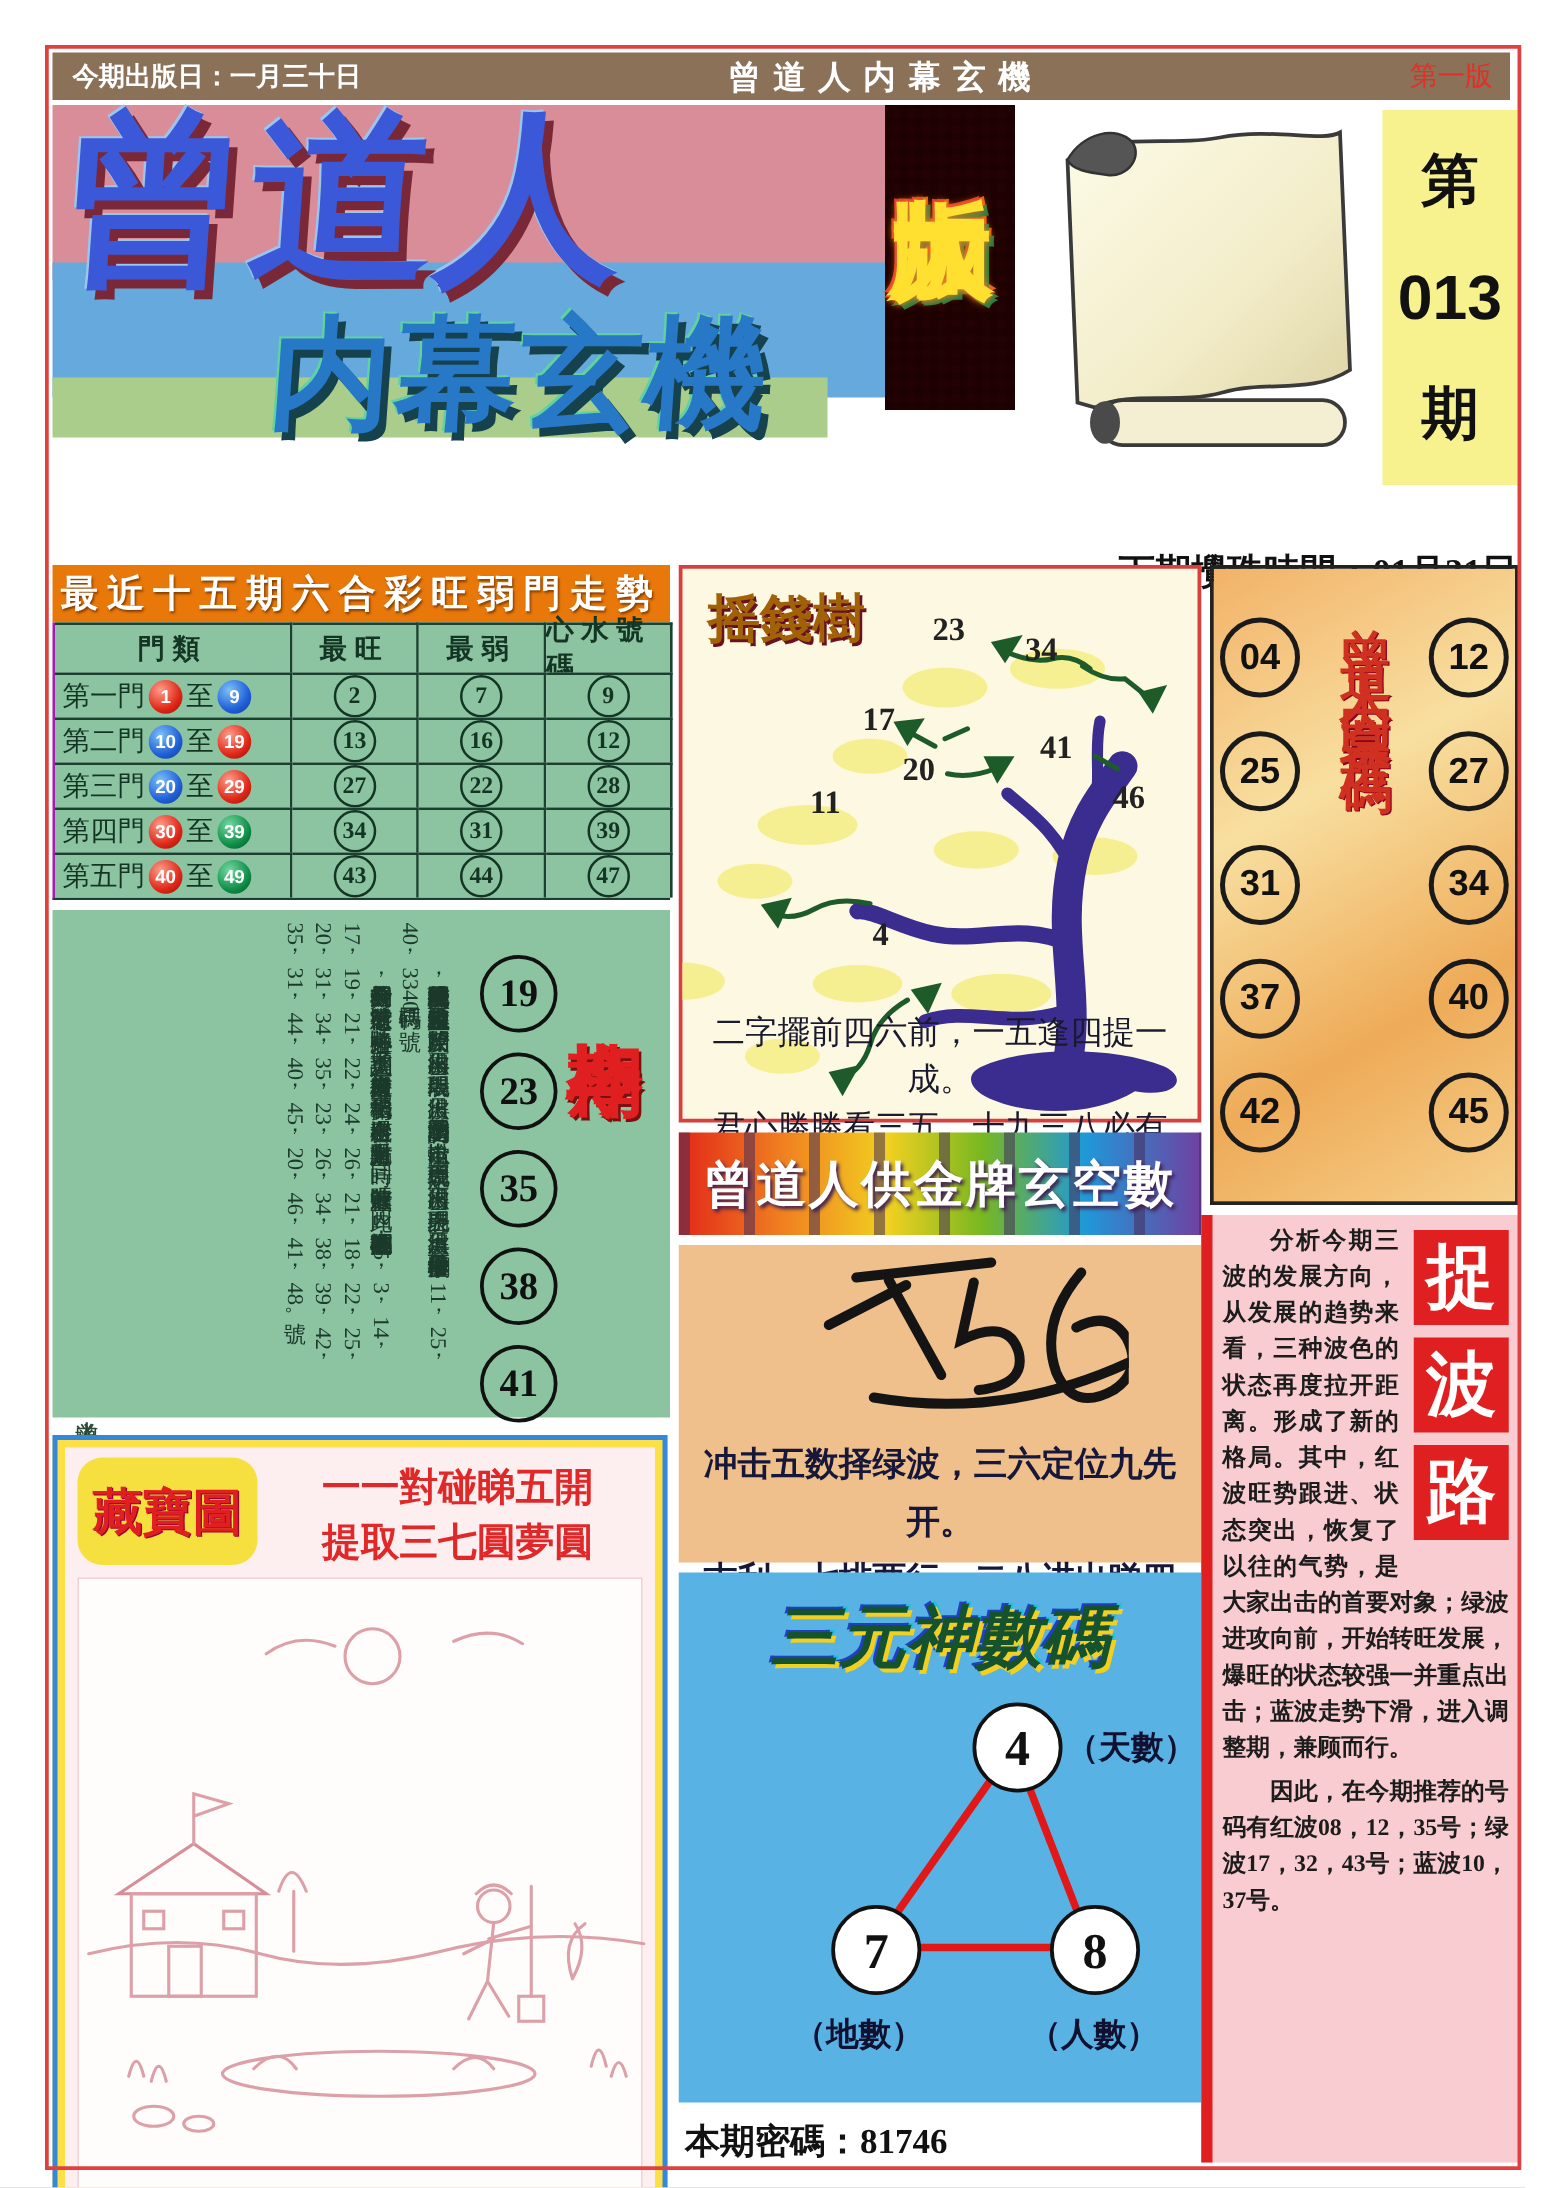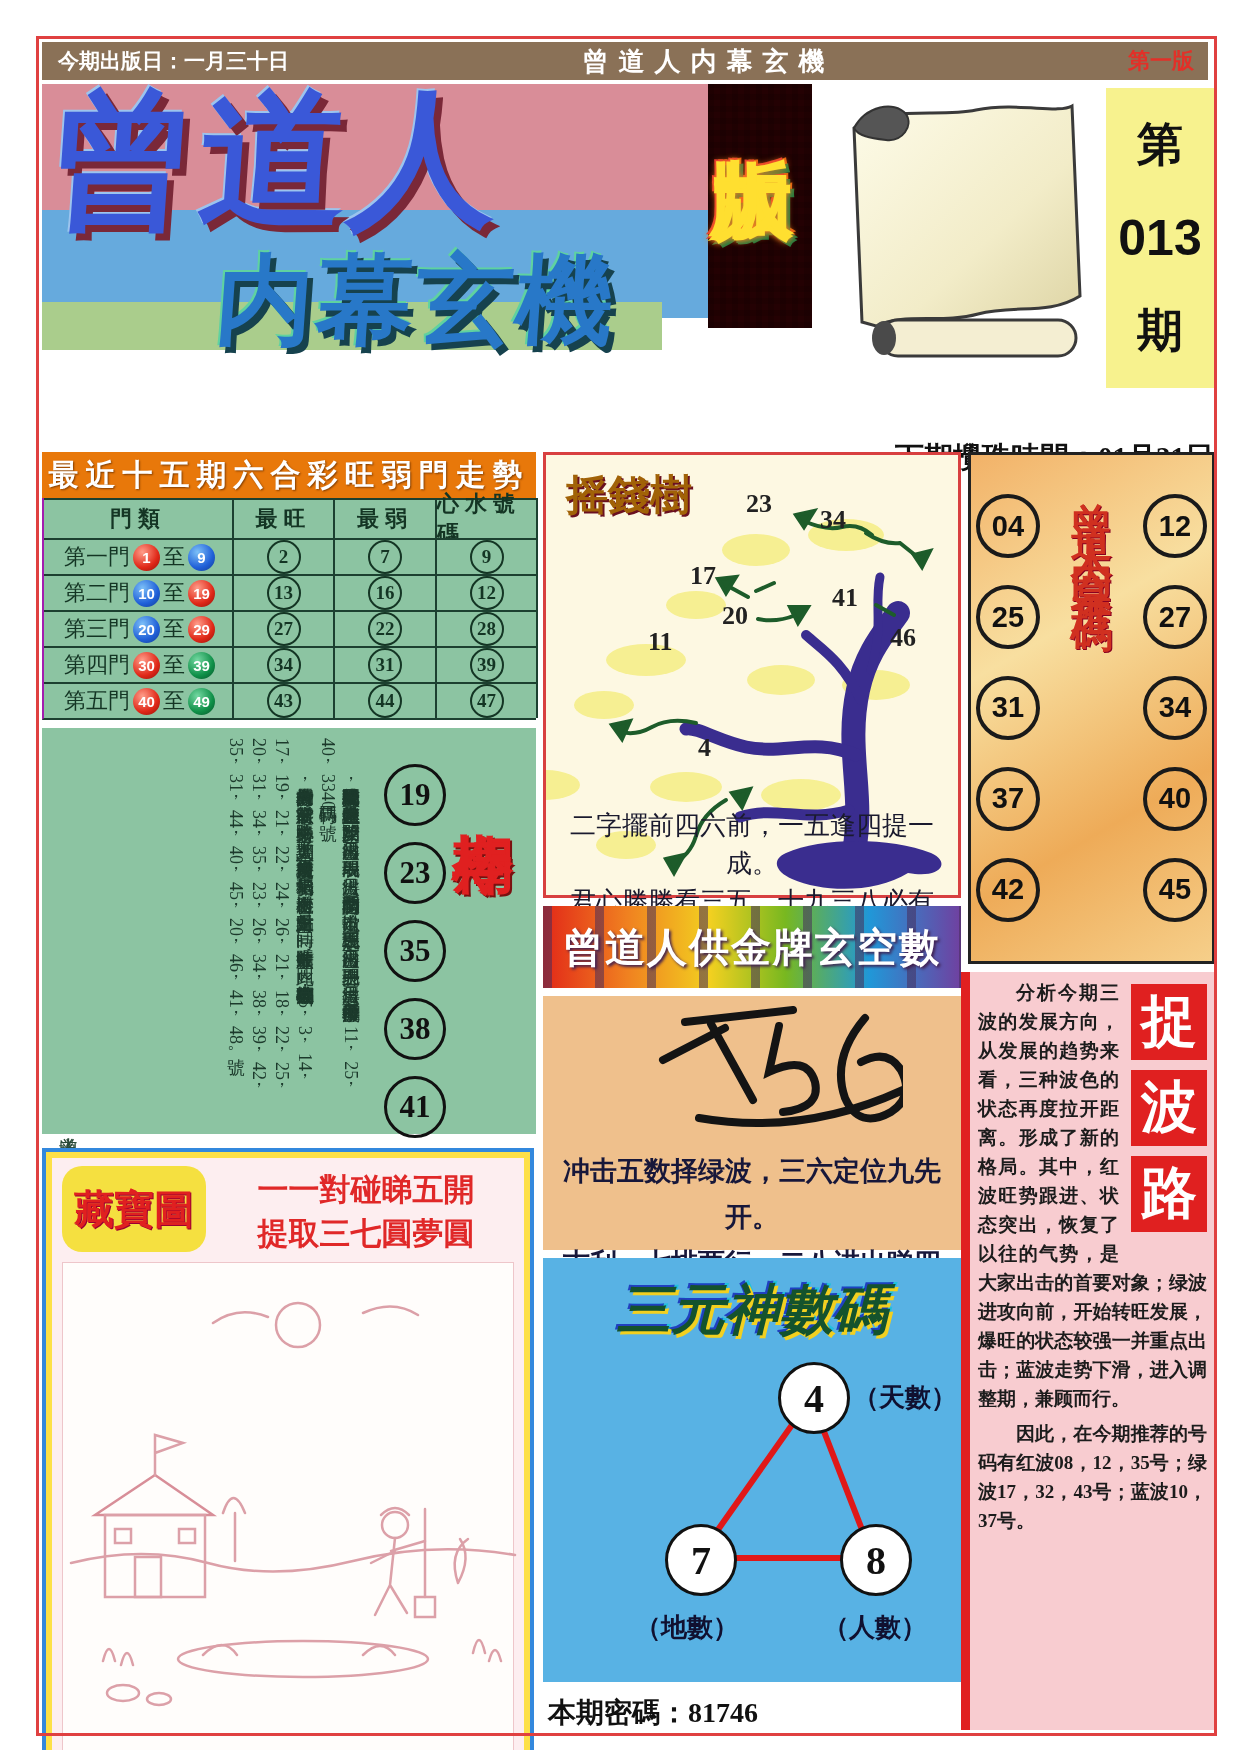--- a/index.html
+++ b/index.html
@@ -6,21 +6,21 @@
   .page{position:relative;width:1250px;height:1750px;background:#ffffff;overflow:hidden;
         font-family:"Liberation Serif","DejaVu Serif",serif;color:#111;}
   .abs{position:absolute;}
   
   .frame{left:36px;top:36px;width:1175px;height:1694px;border:3px solid #e04040;pointer-events:none;}
   
   .masthead{left:42px;top:42px;width:1166px;height:38px;background:#8a7157;display:flex;align-items:center;
             font-family:"Liberation Sans","DejaVu Sans",sans-serif;}
   .masthead .pub{color:#fff;font-size:21px;font-weight:bold;padding-left:16px;white-space:nowrap;}
   .masthead .mtitle{flex:1;text-align:center;color:#fff;font-size:26px;font-weight:bold;letter-spacing:10px;}
-  .masthead .ed{color:#e23028;font-size:22px;font-weight:bold;padding-right:14px;white-space:nowrap;}
+  .masthead .ed{color:#e23028;font-size:22px;font-weight:normal;padding-right:14px;white-space:nowrap;}
   
   .band-pink{left:42px;top:84px;width:770px;height:140px;background:#d98d98;}
   .band-blue{left:42px;top:210px;width:770px;height:108px;background:#66aadd;}
   .band-green{left:42px;top:302px;width:620px;height:48px;background:#aacd8c;}
   .band-maroon{left:708px;top:84px;width:104px;height:244px;
     background:repeating-linear-gradient(0deg,#7a2030 0 6px,#8a3342 6px 12px),repeating-linear-gradient(90deg,#7a2030 0 6px,#8a3342 6px 12px);
     background-blend-mode:multiply;background-color:#7a2030;}
   .big-title{left:50px;top:86px;font-size:148px;line-height:1;font-weight:bold;color:#3a58d8;letter-spacing:2px;
     text-shadow:7px 7px 0 #7a2838,-2px -2px 0 #9cc4ee;transform:skewX(-4deg);white-space:nowrap;}
   .sub-title{left:216px;top:252px;font-size:98px;line-height:1;font-weight:bold;color:#2878c8;letter-spacing:2px;
@@ -38,21 +38,21 @@
   .next-draw{left:700px;top:402px;width:514px;text-align:right;font-size:29px;font-weight:bold;color:#111;margin-top:36px;}
   
   .trend{left:42px;top:452px;width:494px;}
   .trend-title{height:46px;background:#e8780a;color:#fff;font-size:30px;font-weight:bold;letter-spacing:7px;
     display:flex;align-items:center;justify-content:center;text-shadow:1px 1px 2px #803c00;}
   .tgrid{display:grid;grid-template-columns:190px 101px 102px 101px;border-left:2px solid #a21caf;border-bottom:2px solid #1c4030;}
   .tcell{background:#8cc4a2;border-right:2px solid #1c4030;border-top:2px solid #1c4030;display:flex;
     align-items:center;justify-content:center;font-size:22px;color:#143524;}
   .tcell.hd{height:38px;font-weight:bold;letter-spacing:6px;}
   .tcell.row{height:34px;}
-  .gate{justify-content:flex-start;padding-left:20px;}
+  .gate{justify-content:flex-start;padding-left:6px;}
   .ball{display:inline-flex;width:27px;height:27px;border-radius:50%;color:#fff;font-weight:bold;font-size:15px;
     align-items:center;justify-content:center;margin:0 3px;font-family:"Liberation Sans","DejaVu Sans",sans-serif;}
   .ball[data-color="red"]{background:radial-gradient(circle at 35% 30%,#ff9d8a,#e02818 60%,#8f1008);}
   .ball[data-color="blue"]{background:radial-gradient(circle at 35% 30%,#7cc0f8,#2060d8 60%,#123a90);}
   .ball[data-color="green"]{background:radial-gradient(circle at 35% 30%,#74d8a2,#0f9048 60%,#065028);}
   .cnum{display:inline-flex;width:30px;height:30px;border:2px solid #143524;border-radius:50%;align-items:center;
     justify-content:center;font-size:19px;font-weight:bold;color:#143524;}
   
   .analysis{left:42px;top:728px;width:494px;height:406px;background:#8cc4a2;}
   .an-text{left:12px;top:10px;width:308px;height:386px;writing-mode:vertical-rl;font-size:18px;line-height:23px;color:#1c3a2c;}

